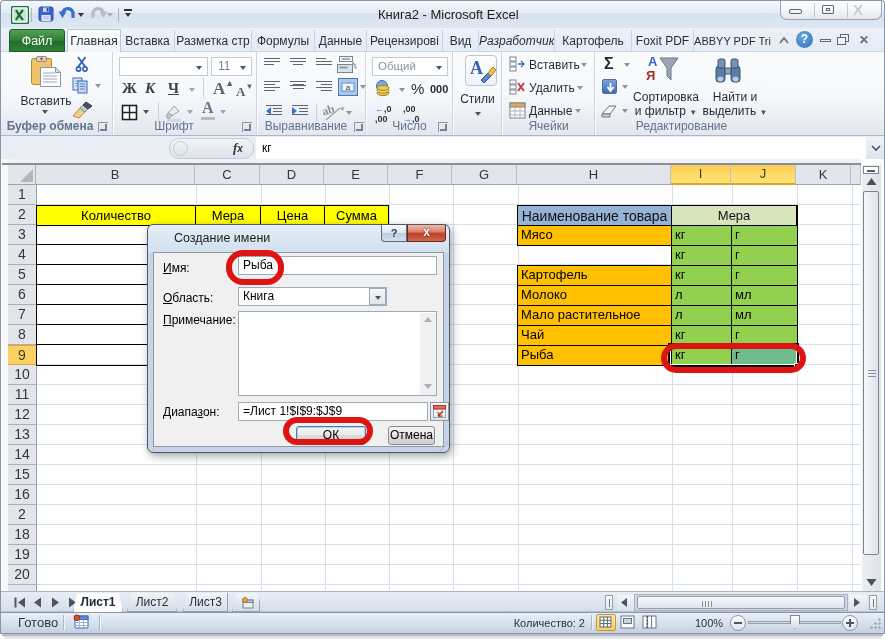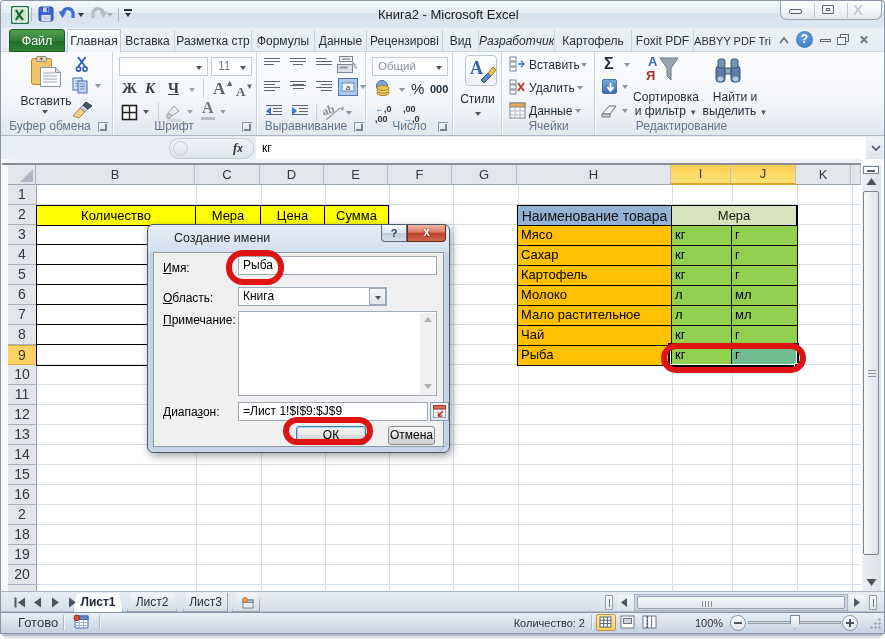--- a/index.html
+++ b/index.html
@@ -151,21 +151,21 @@
    <path d="M3 4 h5 M3 6.5 h5 M3 9 h5" stroke="#7aa0d0" stroke-width="1"></path>
    <rect x="6" y="4" width="9" height="12" fill="#c2d6f0" stroke="#3c6cb4"></rect>
    <path d="M8 7 h5 M8 9.5 h5 M8 12 h5" stroke="#5c88c0" stroke-width="1"></path>
   </svg>
   <div class="dar" style="left:93px;top:32px;border-top-color:#8a96a5"></div>
   <svg class="abs" style="left:70px;top:49px" width="22" height="18" viewBox="0 0 22 18">
    <path d="M1 15 L8 7 L13 11 L7 17 Z" fill="#f0d088" stroke="#b89038"></path>
    <path d="M8 7 L11 4 L16 8 L13 11 Z" fill="#c8ccd4" stroke="#888f9a"></path>
    <path d="M11 4 L14 1 L20 5 L16 8 Z" fill="#4a5260" stroke="#333a44"></path>
   </svg>
-  <div class="rglabel" style="width:96px;">Буфер обмена</div>
+  <div class="rglabel" style="width:96px;font-weight:bold;">Буфер обмена</div>
   <div class="launcher" style="left:96px;"></div>
  </div>
 
  <div class="rgroup" style="left:113px;width:143px;">
   <div class="combo" style="left:5px;top:5px;width:89px;">
           <div class="combobtn">
             <div class="dar" style="left:3px;top:8px;"></div>
           </div>
         </div>
   <div class="combo" style="left:97px;top:5px;width:41px;font-size:12px;color:#7c8691;line-height:17px;padding-left:6px;">11<div class="combobtn">
@@ -443,21 +443,20 @@
 <div class="abs" style="left:0;top:119px;width:100%;height:1px;background:#000"></div>
 <div class="abs" style="left:159px;top:0;width:1px;height:100%;background:#000"></div>
 <div class="abs" style="left:224px;top:0;width:1px;height:100%;background:#000"></div>
 <div class="abs" style="left:288px;top:0;width:1px;height:100%;background:#000"></div>
 </div>
 <div class="abs" style="left:516px;top:46px;width:155px;height:21px;background:#95b3d7;border:1px solid #000;font-size:14px;color:#111;text-align:center;line-height:20px;">Наименование товара</div>
 <div class="abs" style="left:670px;top:46px;width:126px;height:21px;background:#d8e4bc;border:1px solid #000;font-size:13px;color:#111;text-align:center;line-height:19px;">Мера</div>
 <div class="cell" style="left:516px;top:66px;width:155px;height:21px;background:#ffc000;border-left:1px solid #000;">Мясо</div>
 <div class="cell" style="left:670px;top:66px;width:61px;height:21px;background:#92d050;border-left:1px solid #000;">кг</div>
 <div class="cell" style="left:730px;top:66px;width:66px;height:21px;background:#92d050;border-left:1px solid #000;">г</div>
-<div class="cell" style="left:516px;top:86px;width:155px;height:21px;background:#ffc000;border-left:1px solid #000;">Сахар</div>
 <div class="cell" style="left:670px;top:86px;width:61px;height:21px;background:#92d050;border-left:1px solid #000;">кг</div>
 <div class="cell" style="left:730px;top:86px;width:66px;height:21px;background:#92d050;border-left:1px solid #000;">г</div>
 <div class="cell" style="left:516px;top:106px;width:155px;height:21px;background:#ffc000;border-left:1px solid #000;">Картофель</div>
 <div class="cell" style="left:670px;top:106px;width:61px;height:21px;background:#92d050;border-left:1px solid #000;">кг</div>
 <div class="cell" style="left:730px;top:106px;width:66px;height:21px;background:#92d050;border-left:1px solid #000;">г</div>
 <div class="cell" style="left:516px;top:126px;width:155px;height:21px;background:#ffc000;border-left:1px solid #000;">Молоко</div>
 <div class="cell" style="left:670px;top:126px;width:61px;height:21px;background:#92d050;border-left:1px solid #000;">л</div>
 <div class="cell" style="left:730px;top:126px;width:66px;height:21px;background:#92d050;border-left:1px solid #000;">мл</div>
 <div class="cell" style="left:516px;top:146px;width:155px;height:21px;background:#ffc000;border-left:1px solid #000;">Мало растительное</div>
 <div class="cell" style="left:670px;top:146px;width:61px;height:21px;background:#92d050;border-left:1px solid #000;">л</div>

